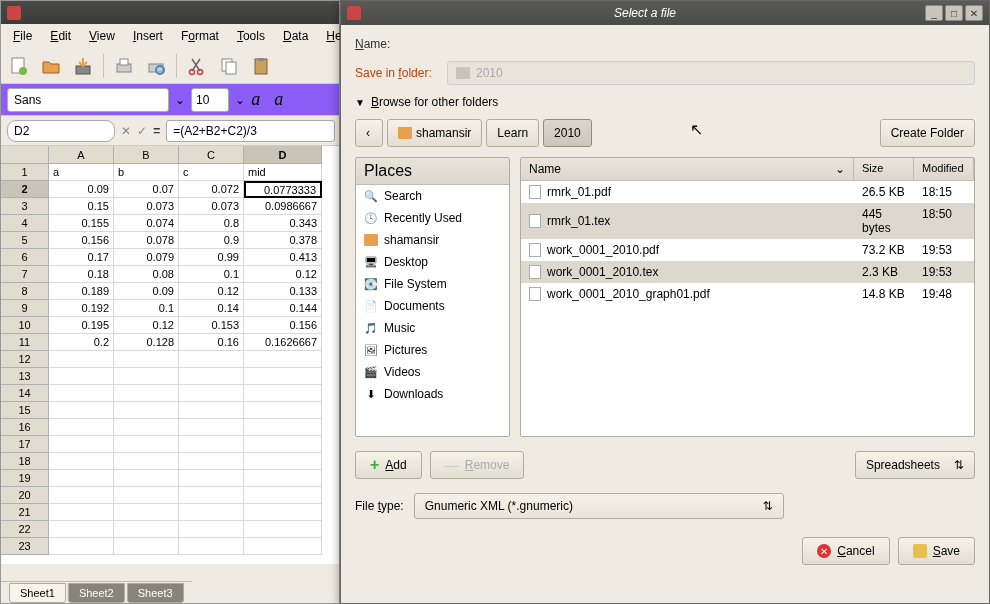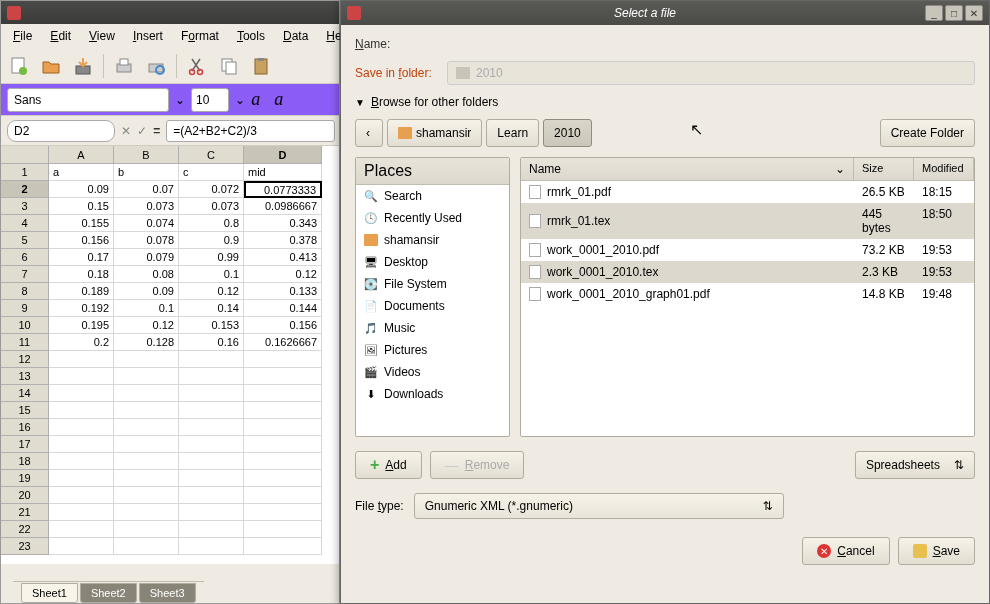--- a/index.html
+++ b/index.html
@@ -31,21 +31,21 @@
 .row-headers { position: absolute; left: 0; top: 18px; width: 48px; }
 .row-h { height: 17px; background: #e0dcd0; border-right: 1px solid #b0b0b0; border-bottom: 1px solid #b0b0b0; text-align: center; line-height: 17px; font-size: 11px; }
 .row-h.sel { background: #c8c4b8; font-weight: bold; }
 .cells { position: absolute; left: 48px; top: 18px; }
 .row { display: flex; height: 17px; }
 .cell { width: 65px; border-right: 1px solid #d8d8d8; border-bottom: 1px solid #d8d8d8; padding: 0 4px; line-height: 17px; font-size: 11px; text-align: right; overflow: hidden; white-space: nowrap; }
 .cell.txt { text-align: left; }
 .cell.col-d { width: 78px; }
 .cell.selected { border: 2px solid #000; outline: 1px dashed #000; outline-offset: -1px; line-height: 14px; }
 
-.sheet-tabs { position: absolute; bottom: 0; left: 12px; height: 22px; display: flex; align-items: center; padding: 0 8px; gap: 2px; background: #efebe2; border-top: 1px solid #c0bcb0; }
+.sheet-tabs { position: absolute; bottom: 0; left: 0; height: 22px; display: flex; align-items: center; padding: 0 8px; gap: 2px; background: #efebe2; border-top: 1px solid #c0bcb0; }
 .sheet-tab { padding: 3px 10px; background: #f8f4ea; border: 1px solid #b0aca0; border-radius: 0 0 3px 3px; font-size: 11px; }
 .sheet-tab.active { background: #888478; color: #fff; }
 
 
 .dialog { position: absolute; left: 340px; top: 0; width: 650px; height: 604px; background: #efebe2; border: 1px solid #666; box-shadow: -2px 2px 8px rgba(0,0,0,0.3); }
 .dlg-titlebar { height: 23px; background: linear-gradient(#5a5a56, #4a4a46); display: flex; align-items: center; color: #fff; padding: 12px 6px; }
 .dlg-title { flex: 1; text-align: center; font-style: italic; font-size: 12px; }
 .dlg-winbtn { width: 18px; height: 16px; background: #c8c4ba; border: 1px solid #888; margin-left: 2px; display: flex; align-items: center; justify-content: center; font-size: 10px; color: #333; border-radius: 2px; }
 .dlg-body { padding: 12px 14px; }
 .dlg-row { display: flex; align-items: center; margin-bottom: 10px; gap: 10px; }

